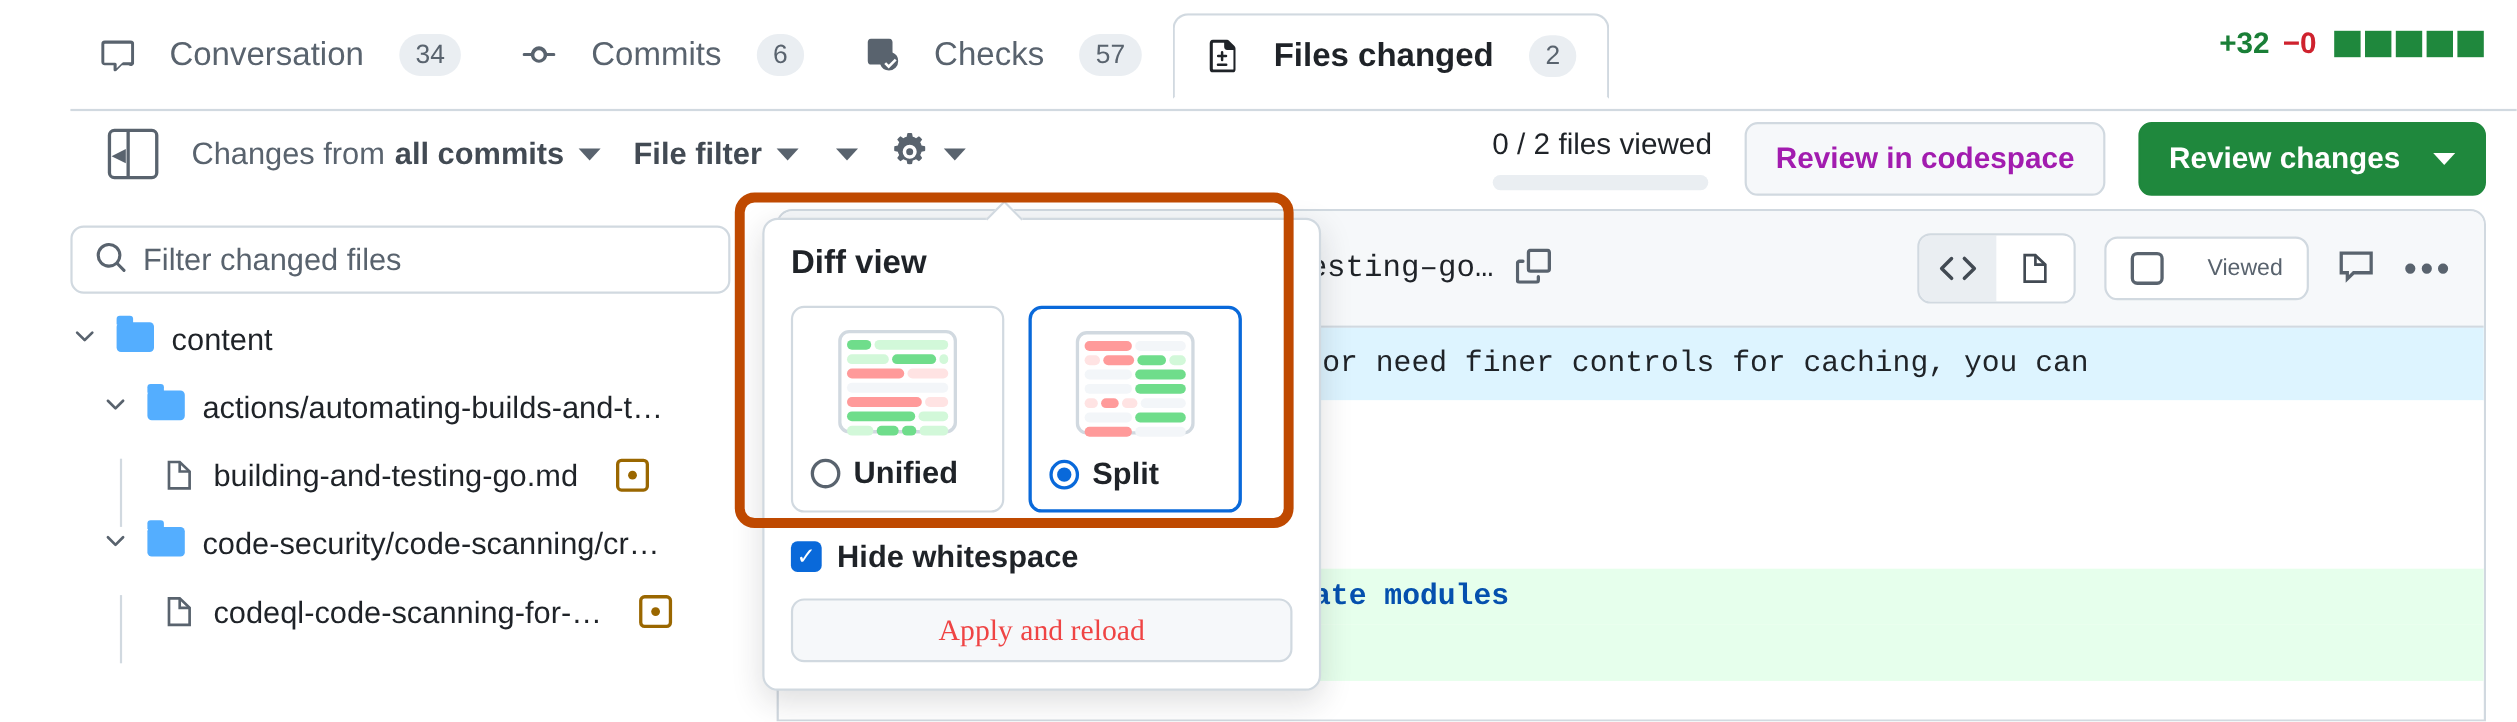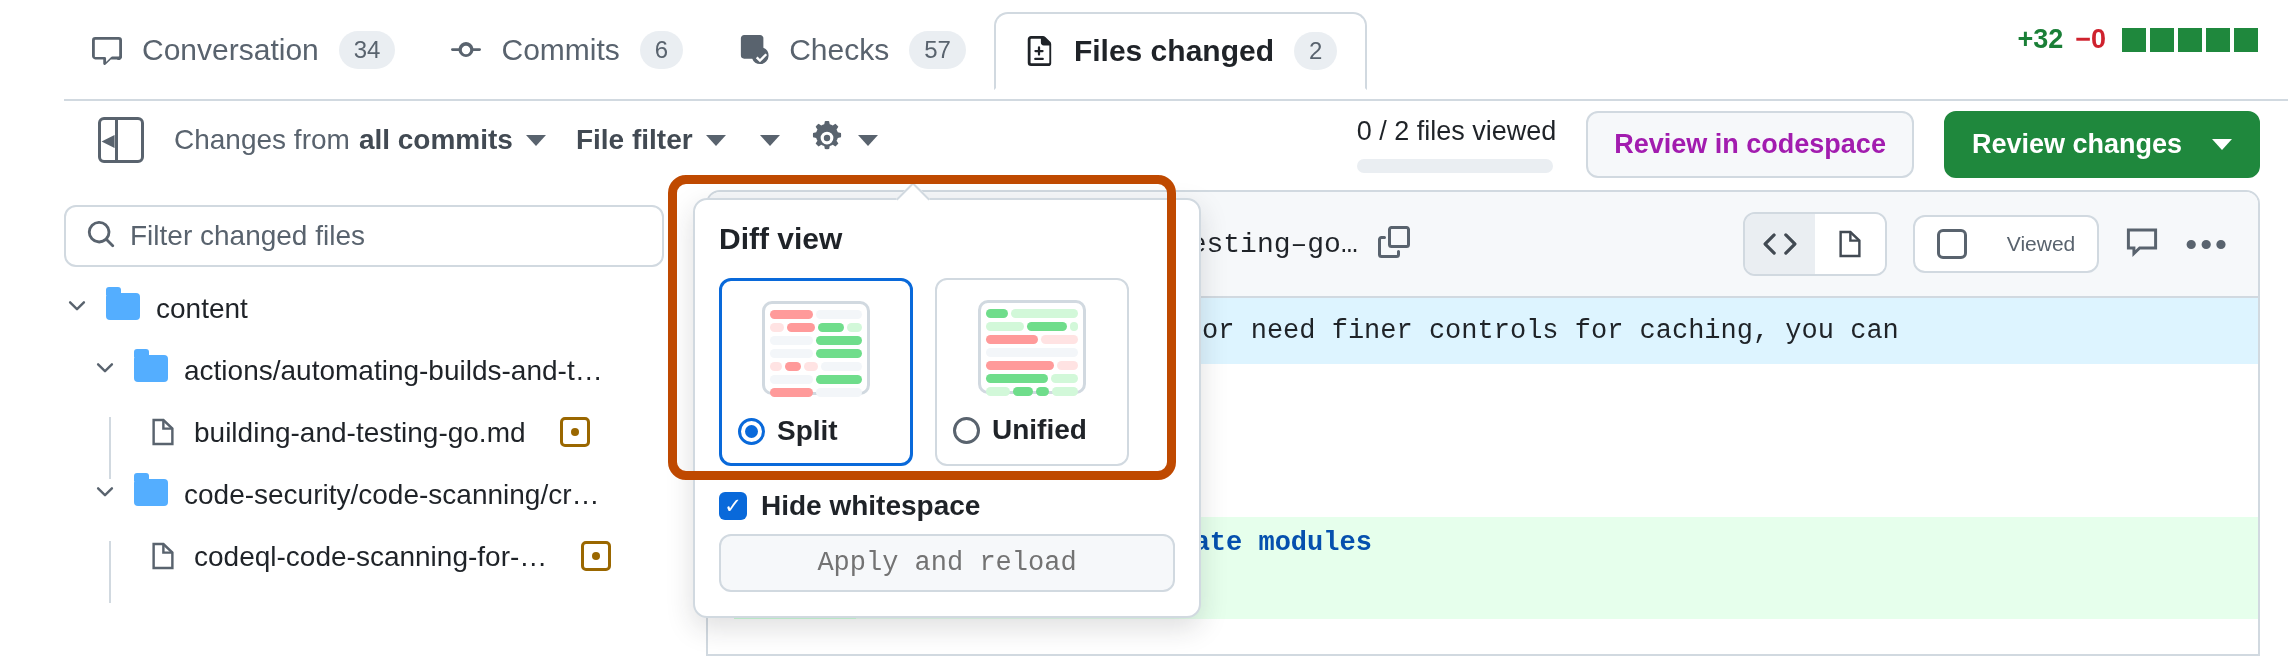--- a/index.html
+++ b/index.html
@@ -18,21 +18,21 @@
   }
   .tabbar-line {
     position: absolute; left: 64px; right: 0; bottom: 0; height: 2px;
     background: #d1d9e0;
   }
   .tabs {
     position: absolute; left: 64px; top: 0; display: flex; align-items: center;
     height: 100px; gap: 0;
   }
   .tab {
-    display: flex; align-items: center; gap: 20px;
+    display: flex; align-items: center; gap: 32px;
     padding: 0 28px; height: 76px; cursor: pointer;
     font-size: 30px; color: #59636e; white-space: nowrap;
   }
   .tab .tlabel { font-size: 30px; }
   .tab.active {
     background: #ffffff;
     border: 2px solid #d1d9e0;
     border-bottom-color: #ffffff;
     border-radius: 14px 14px 0 0;
     color: #1f2328; font-weight: bold;
@@ -228,23 +228,23 @@
   .radio.on { border-color: #0969da; }
   .radio.on::after { content:''; width: 13px; height: 13px; border-radius: 50%; background: #0969da; }
   .opt-text { font-size: 28px; font-weight: bold; color: #1f2328; }
   .hide-ws { display: flex; align-items: center; gap: 14px; margin-top: 24px; cursor: pointer;}
   .cbox-on {
     width: 28px; height: 28px; border-radius: 6px; background: #0969da; color: #fff;
     display: flex; align-items: center; justify-content: center; font-size: 21px; flex:none;
   }
   .hide-ws-label { font-size: 28px; font-weight: bold; color: #1f2328; }
   .apply-btn {
-    margin-top: 12px; width: 100%; height: 58px; border: 2px solid #d1d9e0;
-    border-radius: 12px; background: #f6f8fa; font-size: 27px; color: #737373;
-    cursor: pointer; font-family: Liberation Mono, monospace;
+    margin-top: 22px; width: 100%; height: 58px; border: 2px solid #d1d9e0;
+    border-radius: 12px; background: #f6f8fa; font-size: 27px; color: #ef4444;
+    cursor: pointer; font-family: Liberation Serif, serif;
   }
 </style>
 </head>
 <body>
 
 <div class="page">
 
   <div class="tabbar">
     <div class="tabbar-line"></div>
     <div class="tabs">
@@ -497,20 +497,59 @@
       </div>
     </div>
   </div>
 
   <div class="popup">
     <div class="popup-arrow"></div>
     <div class="popup-title">Diff view</div>
 
     <div class="diffview-options">
 
+      <div class="dv-card">
+        <div class="thumb">
+          <div class="thumb-row">
+              <span class="bar" style="width:22px;background:#6fdd8b"></span>
+              <span class="bar" style="flex:1;background:#d2f8d9"></span>
+            </div>
+          <div class="thumb-row">
+              <span class="bar" style="width:38px;background:#d2f8d9"></span>
+              <span class="bar" style="width:40px;background:#6fdd8b"></span>
+              <span class="bar" style="flex:1;background:#d2f8d9"></span>
+            </div>
+          <div class="thumb-row">
+              <span class="bar" style="width:52px;background:#ff9a9a"></span>
+              <span class="bar" style="flex:1;background:#ffe3e3"></span>
+            </div>
+          <div class="thumb-row">
+              <span class="bar" style="flex:1;background:#f3f6f9"></span>
+            </div>
+          <div class="thumb-row">
+              <span class="bar" style="width:68px;background:#ff9a9a"></span>
+              <span class="bar" style="flex:1;background:#ffe3e3"></span>
+            </div>
+          <div class="thumb-row">
+              <span class="bar" style="width:62px;background:#6fdd8b"></span>
+              <span class="bar" style="flex:1;background:#d2f8d9"></span>
+            </div>
+          <div class="thumb-row">
+              <span class="bar" style="width:24px;background:#d2f8d9"></span>
+              <span class="bar" style="width:20px;background:#6fdd8b"></span>
+              <span class="bar" style="width:13px;background:#6fdd8b"></span>
+              <span class="bar" style="flex:1;background:#d2f8d9"></span>
+            </div>
+        </div>
+        <div class="opt-label">
+          <span class="radio"></span>
+          <span class="opt-text">Unified</span>
+        </div>
+      </div>
+
       <div class="dv-card selected">
         <div class="thumb">
           <div class="thumb-row">
               <span class="bar" style="width:43px;background:#ff9a9a"></span>
               <span class="bar" style="flex:1;background:#f3f6f9"></span>
             </div>
           <div class="thumb-row">
               <span class="bar" style="width:14px;background:#ffe3e3"></span>
               <span class="bar" style="width:28px;background:#ff9a9a"></span>
               <span class="bar" style="width:26px;background:#6fdd8b"></span>
@@ -537,59 +576,20 @@
           <div class="thumb-row">
               <span class="bar" style="width:43px;background:#ff9a9a"></span>
               <span class="bar" style="flex:1;background:#f3f6f9"></span>
             </div>
         </div>
         <div class="opt-label">
           <span class="radio on"></span>
           <span class="opt-text">Split</span>
         </div>
       </div>
-
-      <div class="dv-card">
-        <div class="thumb">
-          <div class="thumb-row">
-              <span class="bar" style="width:22px;background:#6fdd8b"></span>
-              <span class="bar" style="flex:1;background:#d2f8d9"></span>
-            </div>
-          <div class="thumb-row">
-              <span class="bar" style="width:38px;background:#d2f8d9"></span>
-              <span class="bar" style="width:40px;background:#6fdd8b"></span>
-              <span class="bar" style="flex:1;background:#d2f8d9"></span>
-            </div>
-          <div class="thumb-row">
-              <span class="bar" style="width:52px;background:#ff9a9a"></span>
-              <span class="bar" style="flex:1;background:#ffe3e3"></span>
-            </div>
-          <div class="thumb-row">
-              <span class="bar" style="flex:1;background:#f3f6f9"></span>
-            </div>
-          <div class="thumb-row">
-              <span class="bar" style="width:68px;background:#ff9a9a"></span>
-              <span class="bar" style="flex:1;background:#ffe3e3"></span>
-            </div>
-          <div class="thumb-row">
-              <span class="bar" style="width:62px;background:#6fdd8b"></span>
-              <span class="bar" style="flex:1;background:#d2f8d9"></span>
-            </div>
-          <div class="thumb-row">
-              <span class="bar" style="width:24px;background:#d2f8d9"></span>
-              <span class="bar" style="width:20px;background:#6fdd8b"></span>
-              <span class="bar" style="width:13px;background:#6fdd8b"></span>
-              <span class="bar" style="flex:1;background:#d2f8d9"></span>
-            </div>
-        </div>
-        <div class="opt-label">
-          <span class="radio"></span>
-          <span class="opt-text">Unified</span>
-        </div>
-      </div>
     </div>
 
     <div class="hide-ws">
       <span class="cbox-on">✓</span>
       <span class="hide-ws-label">Hide whitespace</span>
     </div>
 
     <button class="apply-btn">Apply and reload</button>
   </div>
 

